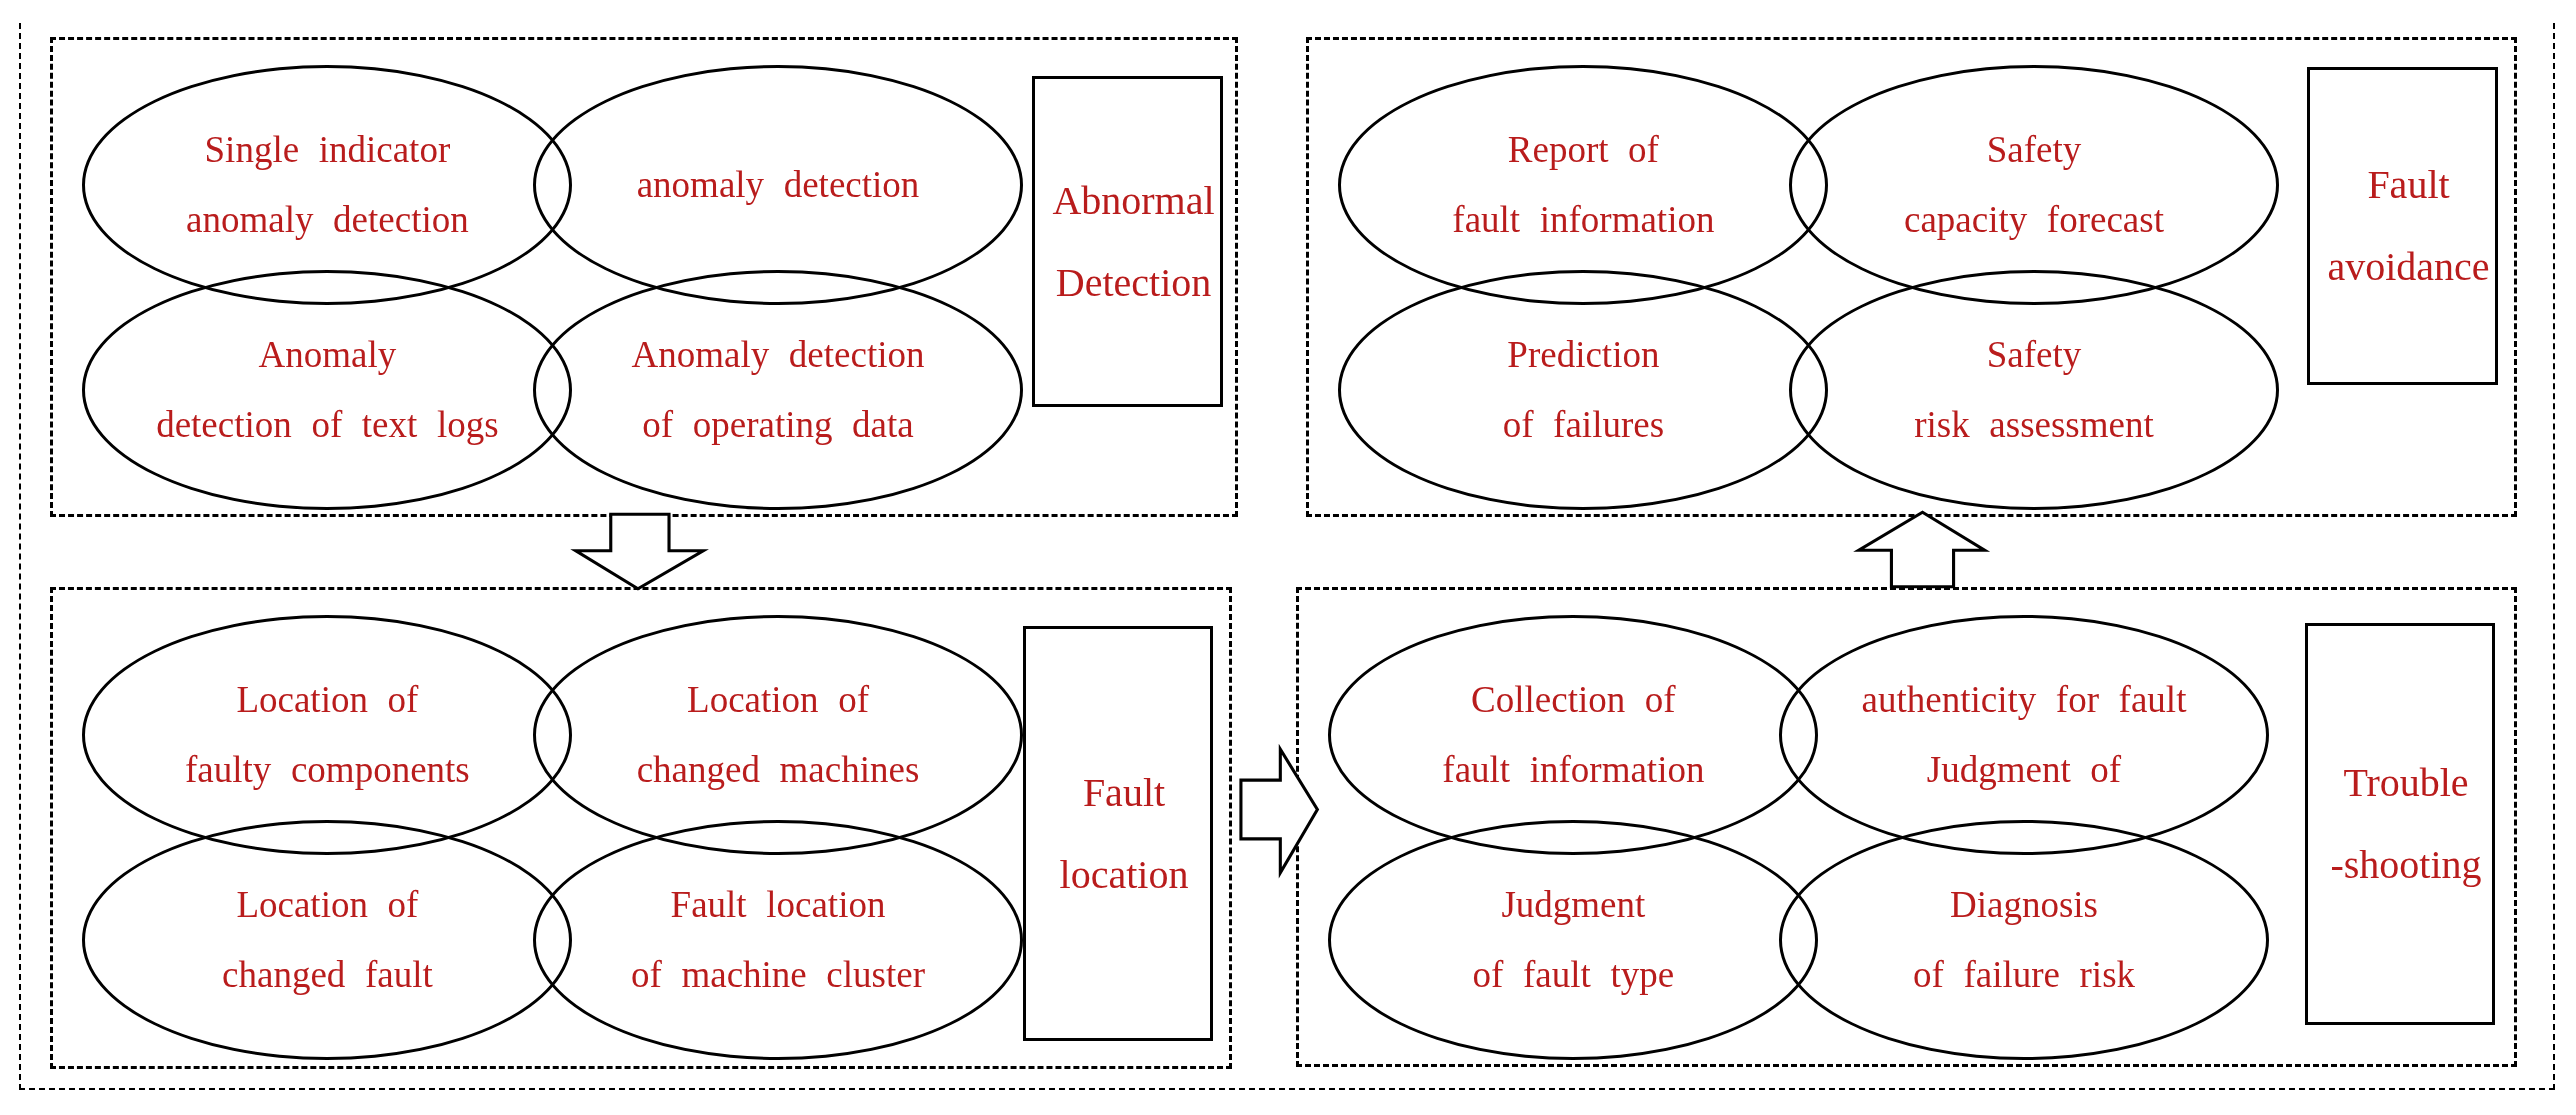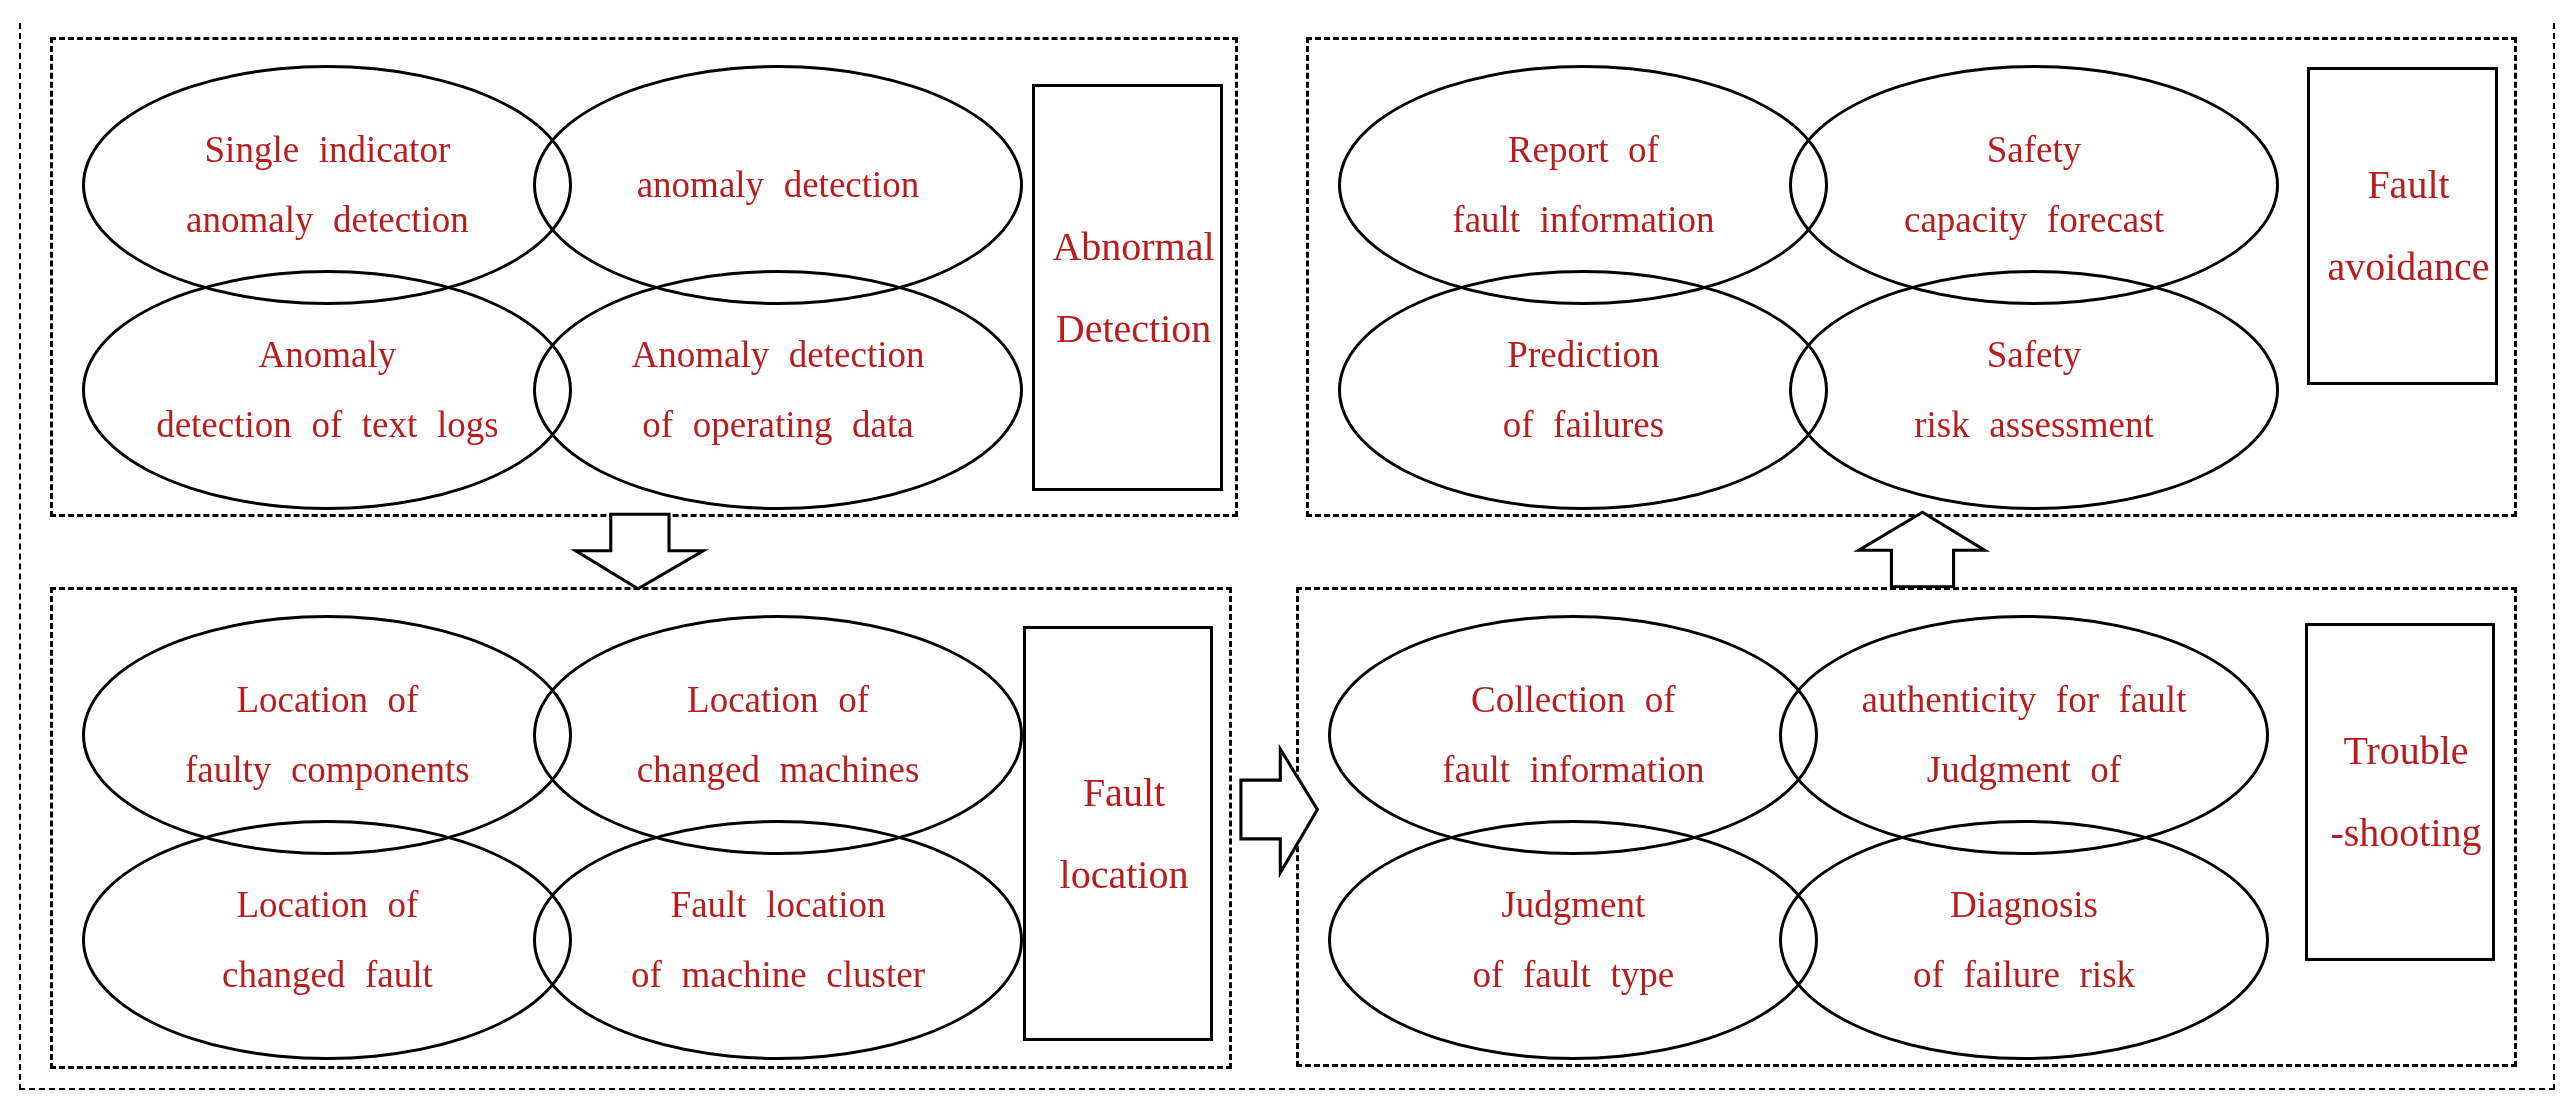--- a/index.html
+++ b/index.html
@@ -50,21 +50,21 @@
       <span class="tline">anomaly detection</span>
     </div>
     <div class="el e3">
       <span class="tline">Anomaly</span>
       <span class="tline">detection of text logs</span>
     </div>
     <div class="el e4">
       <span class="tline">Anomaly detection</span>
       <span class="tline">of operating data</span>
     </div>
-    <div class="lr" style="left:979px;top:44px;width:191px;height:407px;">
+    <div class="lr" style="left:979px;top:36px;width:191px;height:331px;">
       <span class="tline">Abnormal</span>
       <span class="tline">Detection</span>
     </div>
   </section>
 
   <section class="q" style="left:1306px;top:37px;width:1211px;height:480px;">
     <div class="el e1">
       <span class="tline">Report of</span>
       <span class="tline">fault information</span>
     </div>
@@ -119,21 +119,21 @@
       <span class="tline">Judgment of</span>
     </div>
     <div class="el e3">
       <span class="tline">Judgment</span>
       <span class="tline">of fault type</span>
     </div>
     <div class="el e4">
       <span class="tline">Diagnosis</span>
       <span class="tline">of failure risk</span>
     </div>
-    <div class="lr" style="left:1006px;top:33px;width:190px;height:338px;">
+    <div class="lr" style="left:1006px;top:33px;width:190px;height:402px;">
       <span class="tline">Trouble</span>
       <span class="tline">-shooting</span>
     </div>
   </section>
 
   <svg class="arrow" style="left:568px;top:508px;" width="143" height="87" viewBox="0 0 184 112" aria-hidden="true">
     <polygon points="55,8 130,8 130,55 174,55 90,104 10,55 55,55"></polygon>
   </svg>
 
   <svg class="arrow" style="left:1233px;top:740px;" width="90" height="139" viewBox="0 0 116 180" aria-hidden="true">

